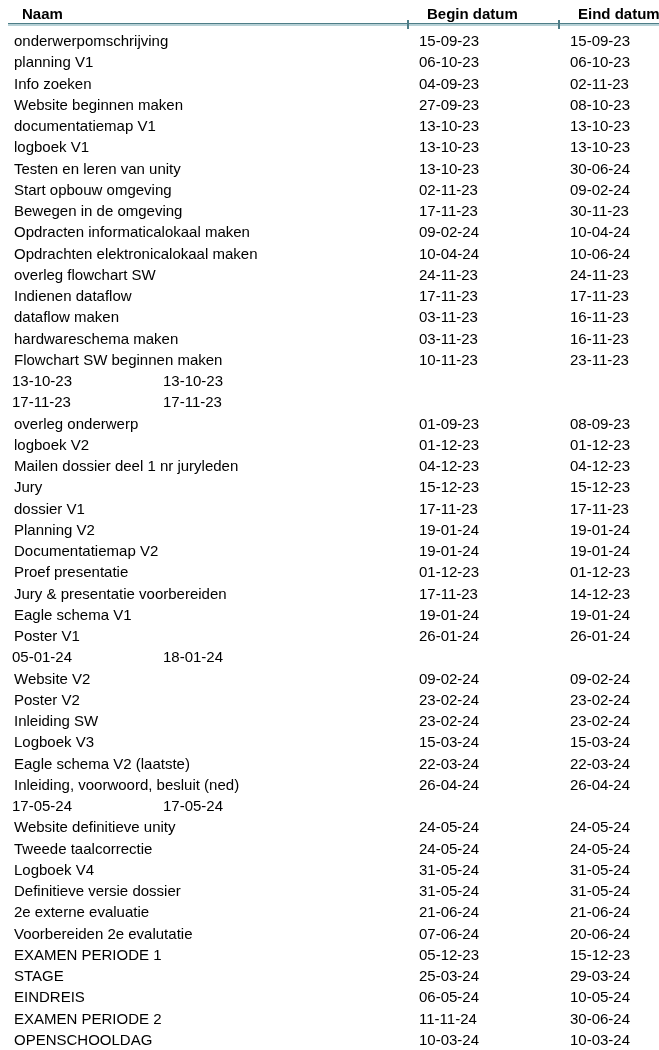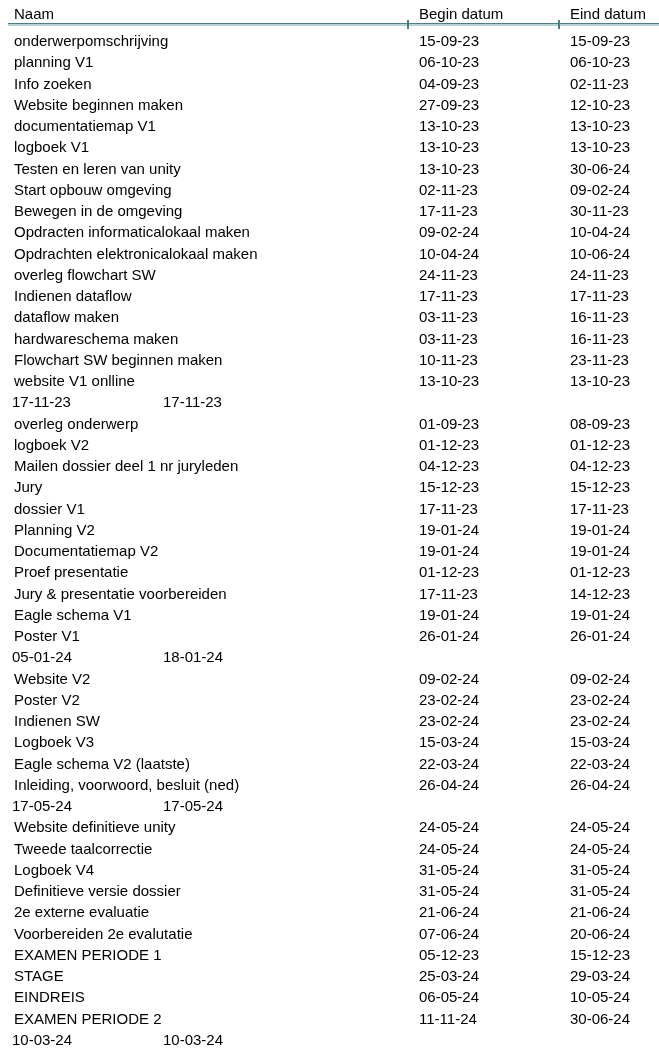--- a/index.html
+++ b/index.html
@@ -15,23 +15,24 @@
     height: 1050px;
     background: #ffffff;
     overflow: hidden;
   }
   .thead {
     position: absolute;
     top: 5px;
     left: 0;
     right: 0;
     display: flex;
-    font-weight: normal;
+    font-weight: bold;
     font-size: 15px;
     line-height: 18px;
+    padding-left: 8px;
   }
   .cell {
     box-sizing: border-box;
     white-space: nowrap;
     overflow: hidden;
   }
   .col-naam  { width: 407px; padding-left: 14px; }
   .col-begin { width: 151px; padding-left: 12px; }
   .col-eind  { flex: 1;      padding-left: 12px; }
   .rule {
@@ -94,21 +95,21 @@
         <div class="cell col-eind">06-10-23</div>
       </div>
       <div class="row">
         <div class="cell col-naam">Info zoeken</div>
         <div class="cell col-begin">04-09-23</div>
         <div class="cell col-eind">02-11-23</div>
       </div>
       <div class="row">
         <div class="cell col-naam">Website beginnen maken</div>
         <div class="cell col-begin">27-09-23</div>
-        <div class="cell col-eind">12-10-23</div>
+        <div class="cell col-eind">08-10-23</div>
       </div>
       <div class="row">
         <div class="cell col-naam">documentatiemap V1</div>
         <div class="cell col-begin">13-10-23</div>
         <div class="cell col-eind">13-10-23</div>
       </div>
       <div class="row">
         <div class="cell col-naam">logboek V1</div>
         <div class="cell col-begin">13-10-23</div>
         <div class="cell col-eind">13-10-23</div>
@@ -157,21 +158,20 @@
         <div class="cell col-naam">hardwareschema maken</div>
         <div class="cell col-begin">03-11-23</div>
         <div class="cell col-eind">16-11-23</div>
       </div>
       <div class="row">
         <div class="cell col-naam">Flowchart SW beginnen maken</div>
         <div class="cell col-begin">10-11-23</div>
         <div class="cell col-eind">23-11-23</div>
       </div>
       <div class="row">
-        <div class="cell col-naam">website V1 onlline</div>
         <div class="cell col-begin">13-10-23</div>
         <div class="cell col-eind">13-10-23</div>
       </div>
       <div class="row">
         <div class="cell col-begin">17-11-23</div>
         <div class="cell col-eind">17-11-23</div>
       </div>
       <div class="row">
         <div class="cell col-naam">overleg onderwerp</div>
         <div class="cell col-begin">01-09-23</div>
@@ -235,21 +235,21 @@
         <div class="cell col-naam">Website V2</div>
         <div class="cell col-begin">09-02-24</div>
         <div class="cell col-eind">09-02-24</div>
       </div>
       <div class="row">
         <div class="cell col-naam">Poster V2</div>
         <div class="cell col-begin">23-02-24</div>
         <div class="cell col-eind">23-02-24</div>
       </div>
       <div class="row">
-        <div class="cell col-naam">Indienen SW</div>
+        <div class="cell col-naam">Inleiding SW</div>
         <div class="cell col-begin">23-02-24</div>
         <div class="cell col-eind">23-02-24</div>
       </div>
       <div class="row">
         <div class="cell col-naam">Logboek V3</div>
         <div class="cell col-begin">15-03-24</div>
         <div class="cell col-eind">15-03-24</div>
       </div>
       <div class="row">
         <div class="cell col-naam">Eagle schema V2 (laatste)</div>
@@ -309,17 +309,18 @@
         <div class="cell col-naam">EINDREIS</div>
         <div class="cell col-begin">06-05-24</div>
         <div class="cell col-eind">10-05-24</div>
       </div>
       <div class="row">
         <div class="cell col-naam">EXAMEN PERIODE 2</div>
         <div class="cell col-begin">11-11-24</div>
         <div class="cell col-eind">30-06-24</div>
       </div>
       <div class="row">
+        <div class="cell col-naam">OPENSCHOOLDAG</div>
         <div class="cell col-begin">10-03-24</div>
         <div class="cell col-eind">10-03-24</div>
       </div>
     </div>
 </div>
 
 </body></html>

